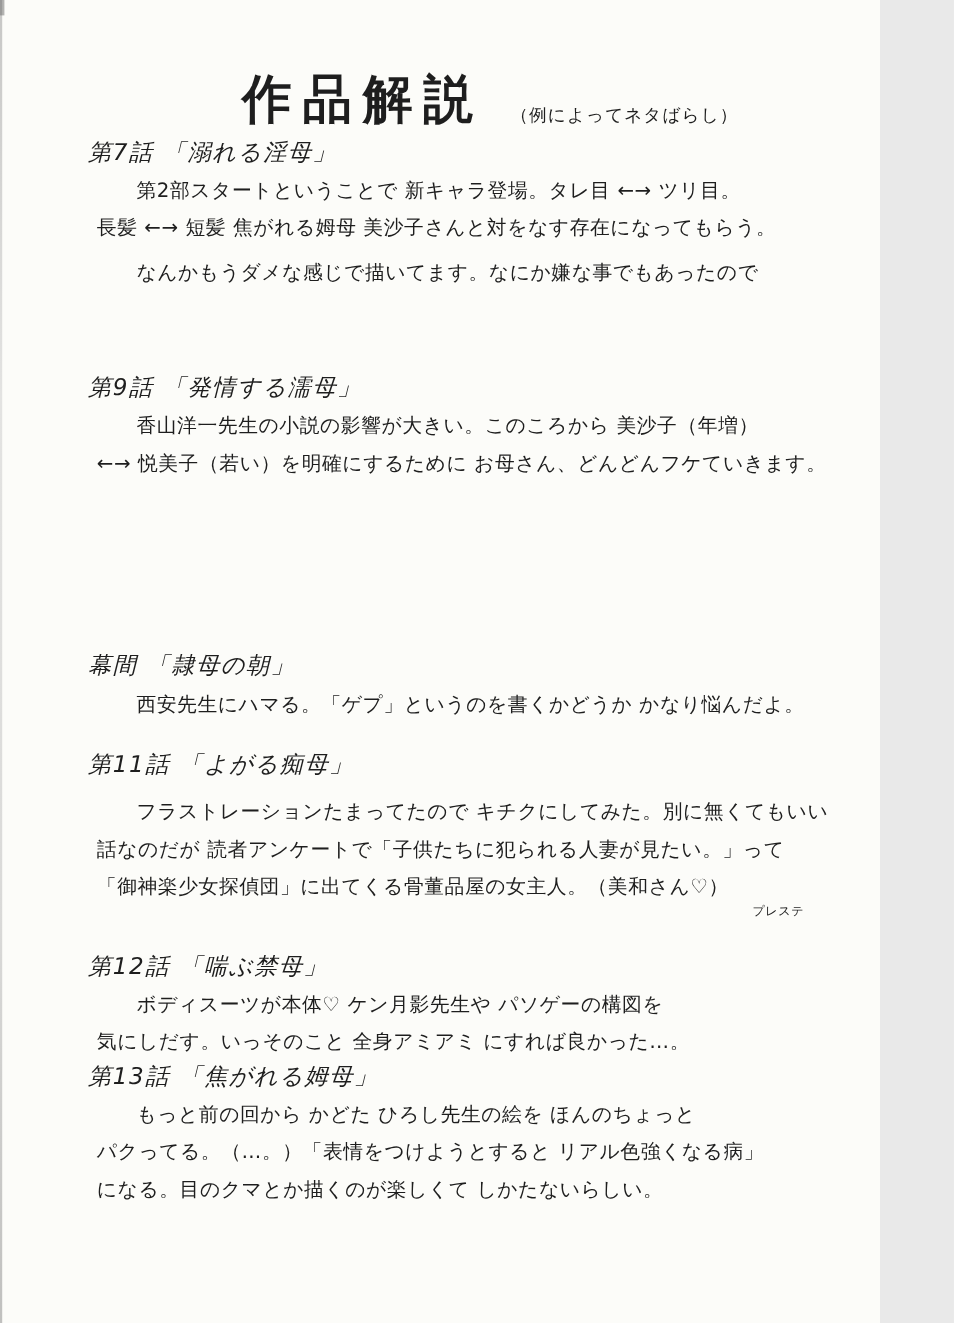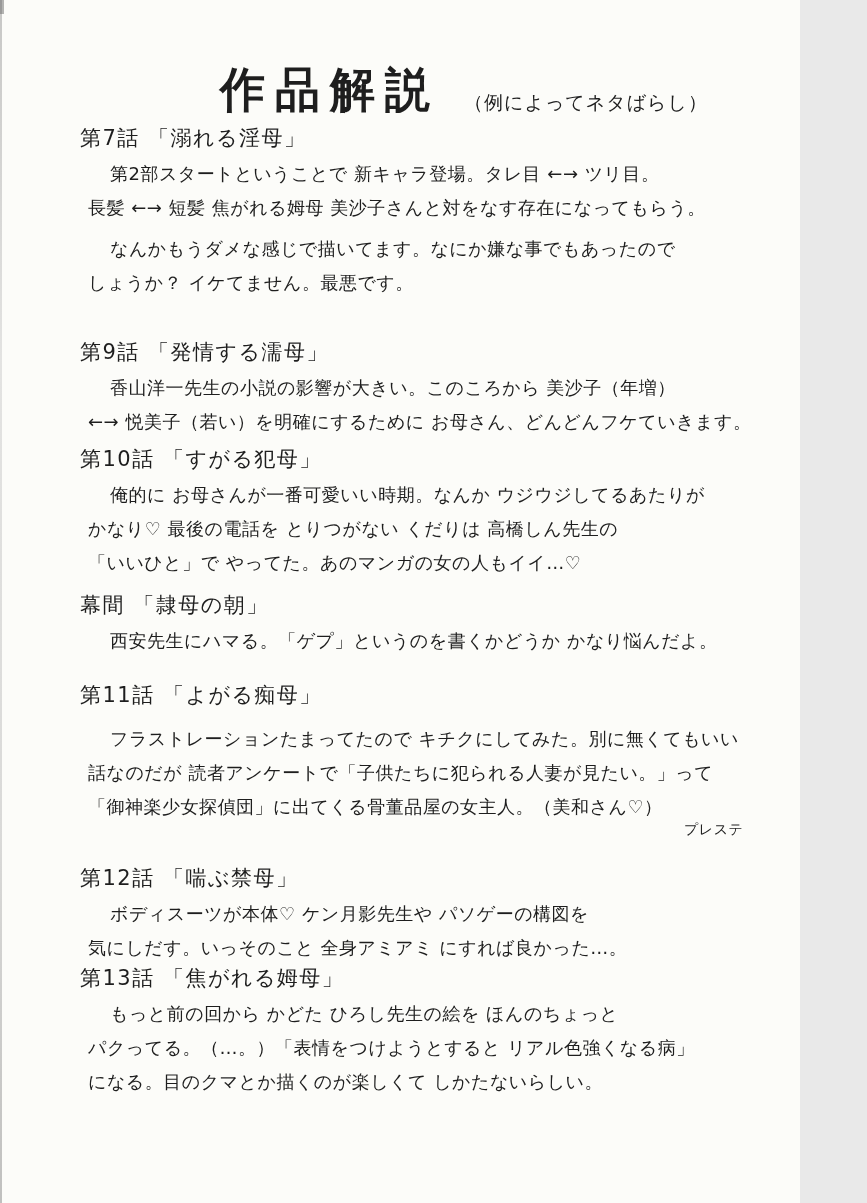--- a/index.html
+++ b/index.html
@@ -36,56 +36,57 @@
     white-space: nowrap;
   }
   .main-title {
     font-size: 45px;
     font-weight: 800;
     letter-spacing: 10px;
     transform: scaleY(1.06);
     transform-origin: bottom left;
   }
   .subtitle {
-    font-size: 19px;
+    font-size: 16px;
     letter-spacing: 1px;
     padding-bottom: 6px;
   }
   .section {
     position: absolute;
     left: 80px;
     width: 784px;
     white-space: nowrap;
   }
   .heading {
     font-size: 21px;
     letter-spacing: 1.5px;
     margin-bottom: 5px;
+    font-style: italic;
   }
   .line {
     font-size: 18px;
     line-height: 34px;
     letter-spacing: 0.5px;
     margin-left: 8px;
   }
-  .line.first { margin-left: 30px; }
+  .line.first { margin-left: 44px; }
   .s0 { top: 124px; }
   .s1 { top: 232px; }
   .s2 { top: 338px; }
   .s3 { top: 445px; }
   .s4 { top: 591px; }
   .s5 { top: 681px; }
   .s6 { top: 864px; }
   .s7 { top: 964px; }
   .s5 .heading { margin-bottom: 13px; }
   .ruby-note {
     position: absolute;
     top: 140px;
     left: 604px;
-    font-size: 14px;
+    font-size: 11px;
     letter-spacing: 0.5px;
   }
 </style>
 </head>
 <body>
 
 <div class="page">
   <div class="scan-edge-left"></div>
   <div class="scan-speck-top"></div>
 
@@ -95,35 +96,28 @@
   </div>
 
   <div class="section s0">
     <div class="heading">第7話 「溺れる淫母」</div>
     <div class="line first">第2部スタートということで 新キャラ登場。タレ目 ←→ ツリ目。</div>
     <div class="line">長髪 ←→ 短髪 焦がれる姆母 美沙子さんと対をなす存在になってもらう。</div>
   </div>
 
   <div class="section s1">
     <div class="line first">なんかもうダメな感じで描いてます。なにか嫌な事でもあったので</div>
-    <div class="line">しょうか？ イケてません。最悪です。</div>
   </div>
 
   <div class="section s2">
     <div class="heading">第9話 「発情する濡母」</div>
     <div class="line first">香山洋一先生の小説の影響が大きい。このころから 美沙子（年増）</div>
     <div class="line">←→ 悦美子（若い）を明確にするために お母さん、どんどんフケていきます。</div>
   </div>
 
-  <div class="section s3">
-    <div class="heading">第10話 「すがる犯母」</div>
-    <div class="line first">俺的に お母さんが一番可愛いい時期。なんか ウジウジしてるあたりが</div>
-    <div class="line">かなり♡ 最後の電話を とりつがない くだりは 高橋しん先生の</div>
-    <div class="line">「いいひと」で やってた。あのマンガの女の人もイイ…♡</div>
-  </div>
 
   <div class="section s4">
     <div class="heading">幕間 「隷母の朝」</div>
     <div class="line first">西安先生にハマる。「ゲプ」というのを書くかどうか かなり悩んだよ。</div>
   </div>
 
   <div class="section s5">
     <div class="heading">第11話 「よがる痴母」</div>
     <div class="line first">フラストレーションたまってたので キチクにしてみた。別に無くてもいい</div>
     <div class="line">話なのだが 読者アンケートで「子供たちに犯られる人妻が見たい。」って</div>

